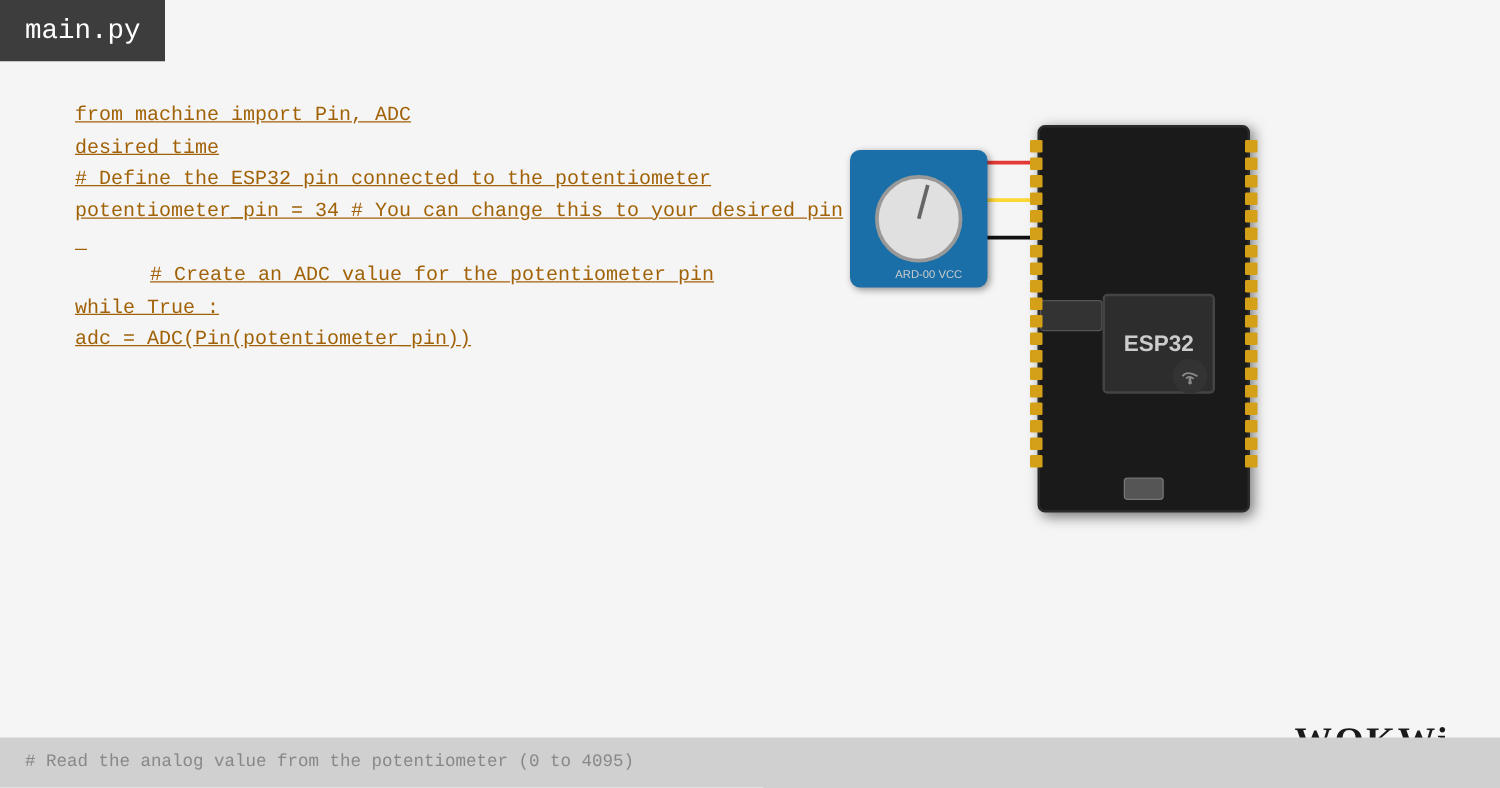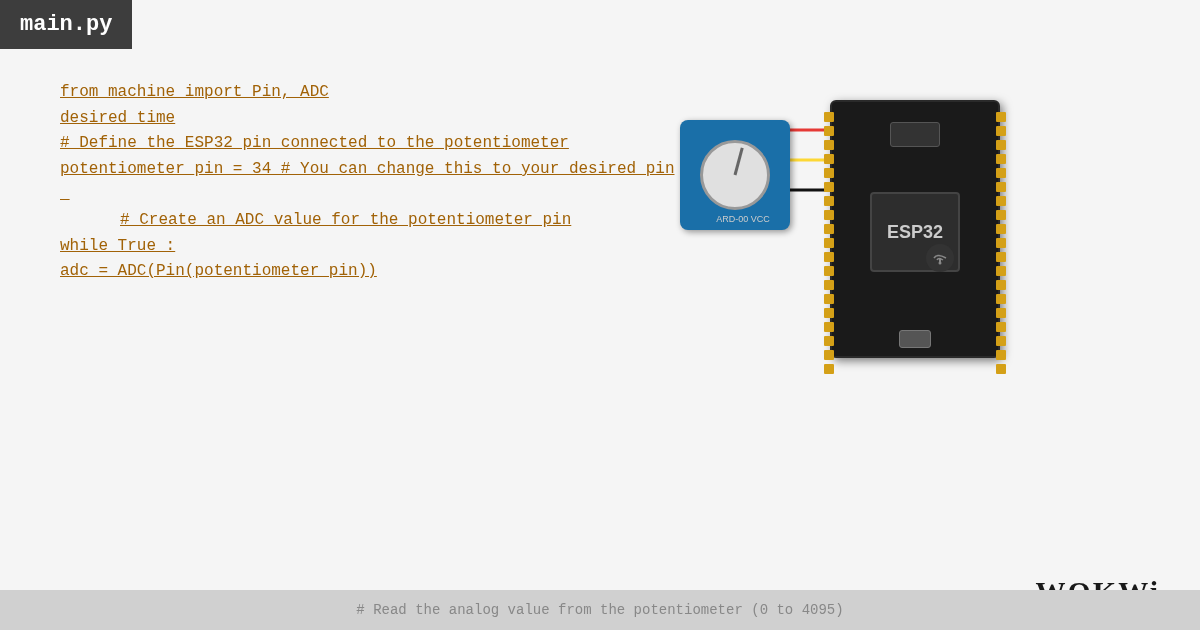--- a/index.html
+++ b/index.html
@@ -25,21 +25,21 @@
       top: 0;
       left: 0;
       background: #3d3d3d;
       padding: 12px 20px;
       z-index: 10;
     }
 
     .title-bar span {
       color: white;
       font-size: 22px;
-      font-weight: bold;
+      font-weight: normal;
       font-family: 'Courier New', monospace;
     }
 
     
     .code-area {
       position: absolute;
       top: 80px;
       left: 60px;
       right: 60px;
       bottom: 80px;
@@ -73,21 +73,20 @@
     .bottom-bar {
       position: absolute;
       bottom: 0;
       left: 0;
       right: 0;
       height: 40px;
       background: #d0d0d0;
       display: flex;
       align-items: center;
       padding: 0 20px;
-      justify-content: center;
     }
 
     .bottom-bar span {
       color: #888;
       font-size: 14px;
       font-family: 'Courier New', monospace;
     }
 
     
     .circuit-container {
@@ -148,28 +147,28 @@
       font-family: Arial, sans-serif;
       margin-left: 16px;
     }
 
     
     .esp32-board {
       position: absolute;
       top: 0;
       right: 0;
       width: 170px;
-      height: 258px;
+      height: 310px;
       background: #1a1a1a;
       border-radius: 6px;
       border: 2px solid #2a2a2a;
       display: flex;
-      flex-direction: column;
-      align-items: center;
-      padding: 20px 0;
+      flex-direction: row;
+      align-items: center;
+      padding: 0 0;
       box-shadow: 3px 3px 10px rgba(0,0,0,0.5);
     }
 
     .esp32-chip {
       width: 90px;
       height: 80px;
       background: #2d2d2d;
       border: 2px solid #444;
       border-radius: 4px;
       display: flex;

